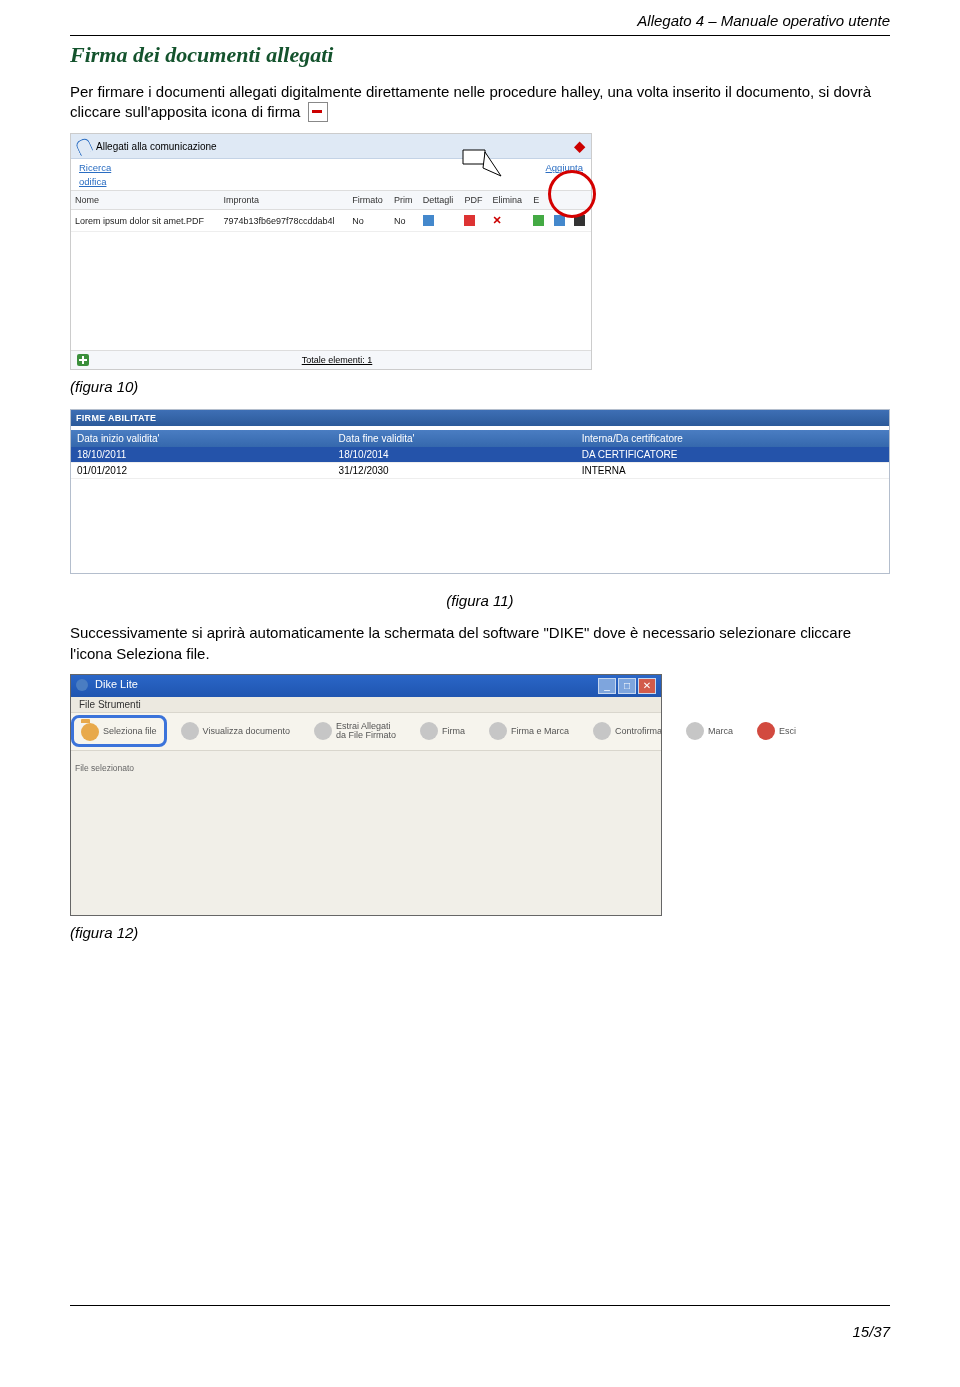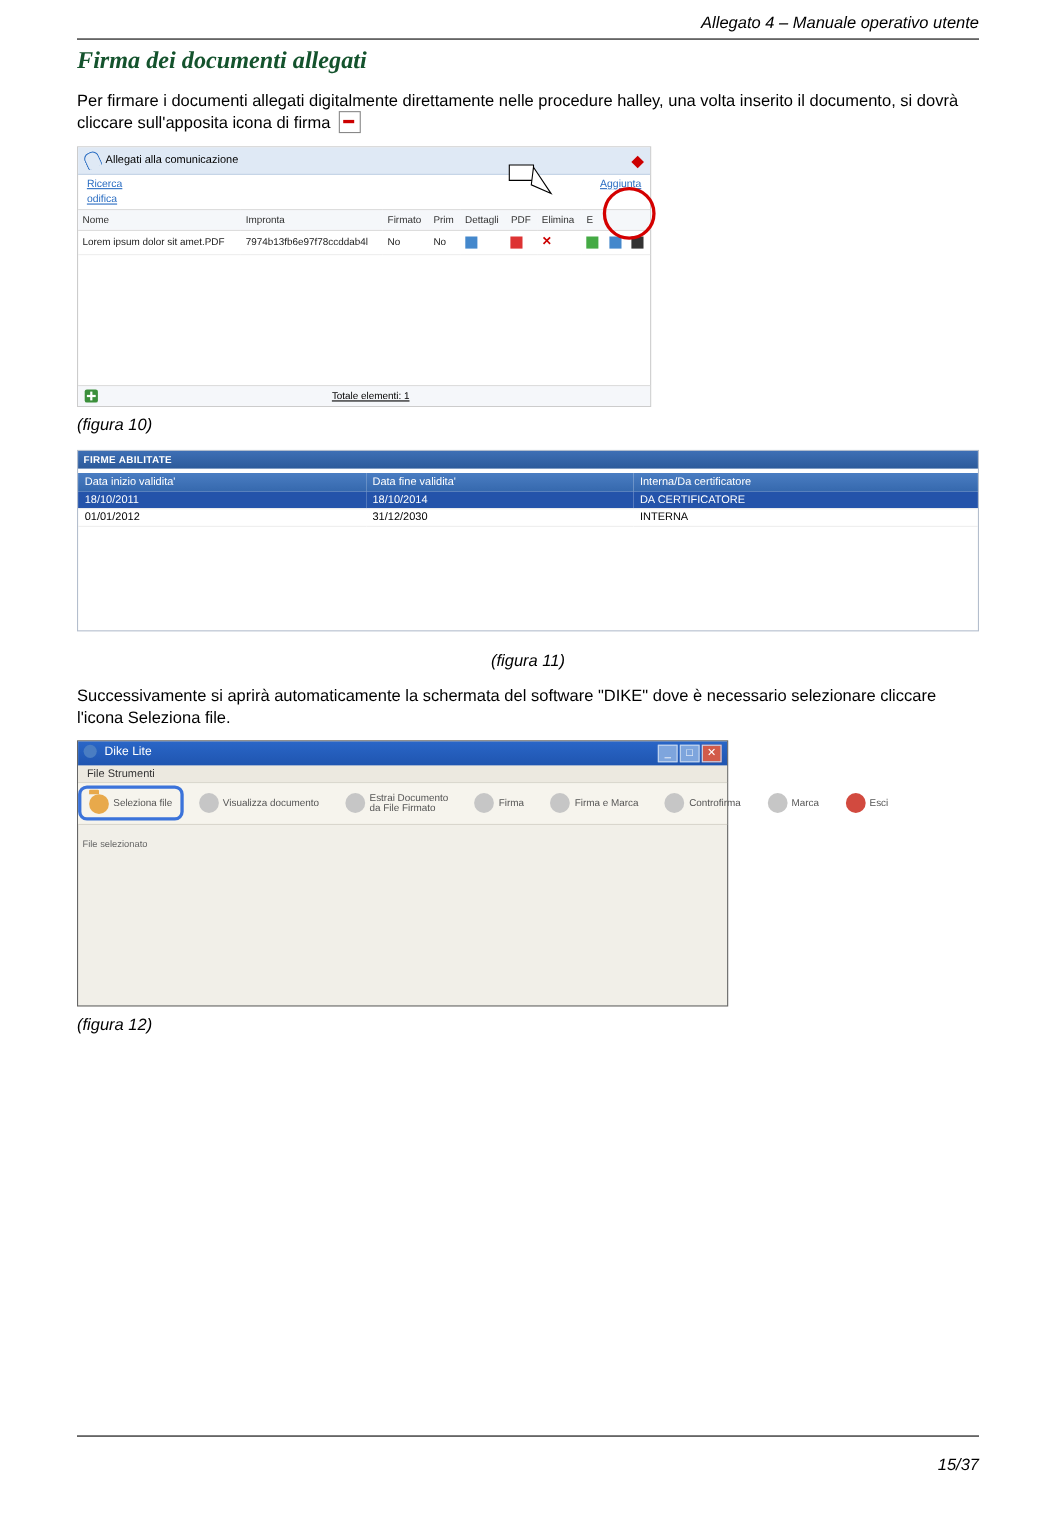--- a/index.html
+++ b/index.html
@@ -498,21 +498,21 @@
         <span class="ico ico-folder"></span>
         <span>Seleziona file</span>
       </span>
       <span class="tbtn">
         <span class="ico ico-grey"></span>
         <span>Visualizza documento</span>
       </span>
       <span class="tbtn">
         <span class="ico ico-grey"></span>
         <span style="display:inline-block;line-height:1.05;">
-          <span style="display:block;">Estrai Documento</span>
+          <span style="display:block;">Estrai Allegati</span>
           <span style="display:block;">da File Firmato</span>
         </span>
       </span>
       <span class="tbtn">
         <span class="ico ico-grey2"></span>
         <span>Firma</span>
       </span>
       <span class="tbtn">
         <span class="ico ico-grey2"></span>
         <span>Firma e Marca</span>

